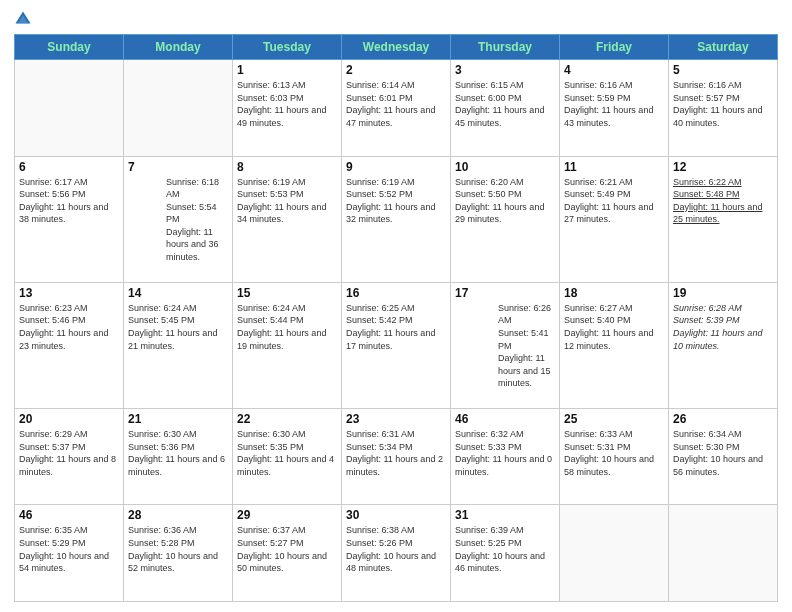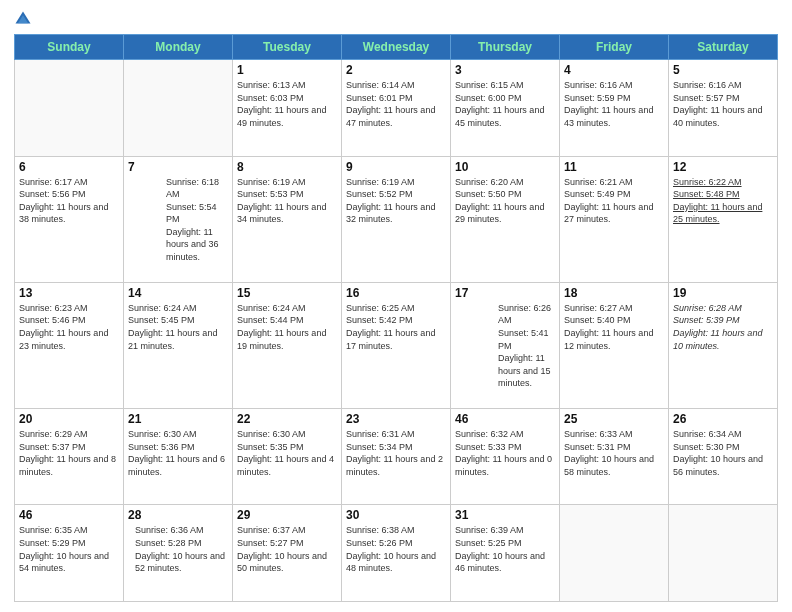--- a/index.html
+++ b/index.html
@@ -301,21 +301,21 @@
         </tr>
         <tr>
           <td>
             <div class="day-number">46</div>
             <div class="cell-info" style="white-space: pre-line;">Sunrise: 6:35 AM
 Sunset: 5:29 PM
 Daylight: 10 hours and 54 minutes.</div>
           </td>
           <td>
             <div class="day-number">28</div>
-            <div class="cell-info" style="white-space: pre-line; margin-left: 7px;">Sunrise: 6:36 AM
+            <div class="cell-info" style="white-space: pre-line;">Sunrise: 6:36 AM
 Sunset: 5:28 PM
 Daylight: 10 hours and 52 minutes.</div>
           </td>
           <td>
             <div class="day-number">29</div>
             <div class="cell-info" style="white-space: pre-line;">Sunrise: 6:37 AM
 Sunset: 5:27 PM
 Daylight: 10 hours and 50 minutes.</div>
           </td>
           <td>

